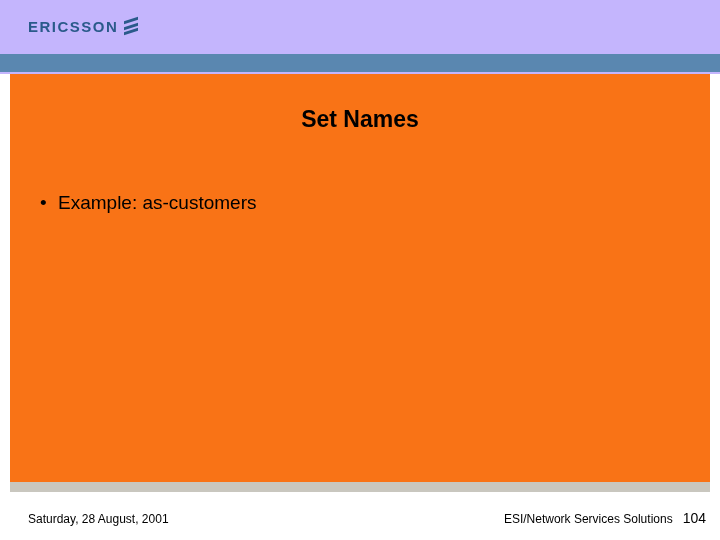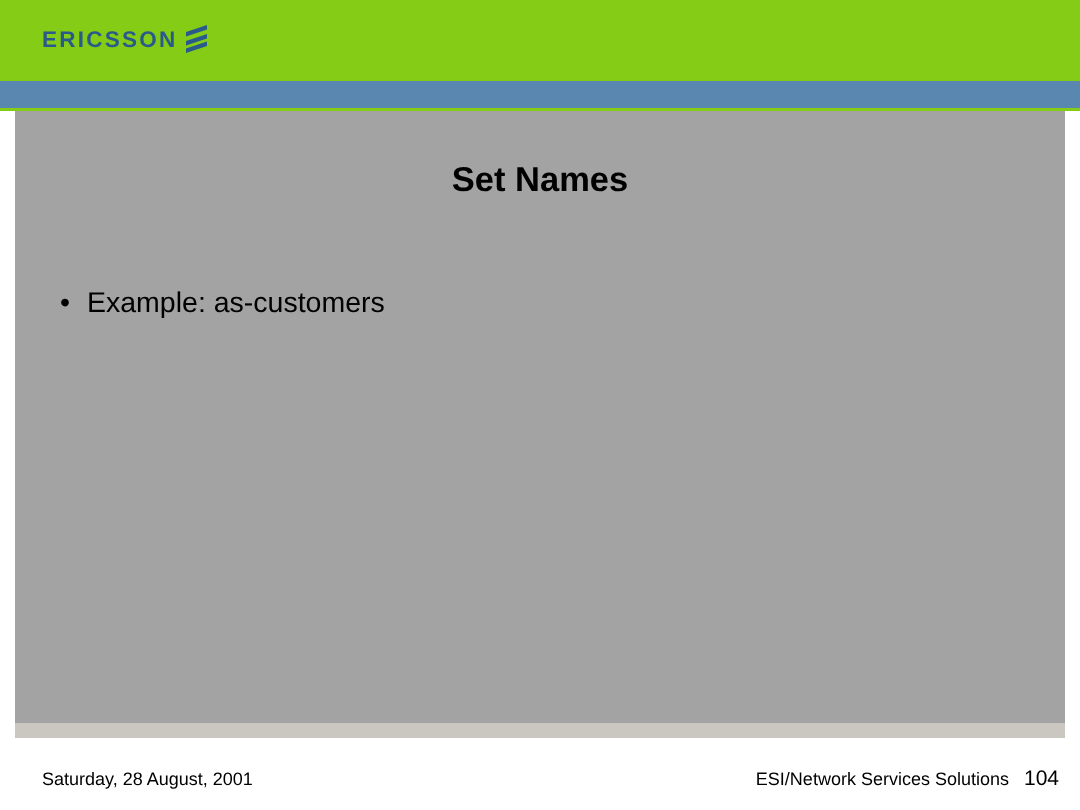--- a/index.html
+++ b/index.html
@@ -6,21 +6,21 @@
   html, body { width: 720px; height: 540px; }
   body {
     font-family: Arial, Helvetica, sans-serif;
     background: #ffffff;
     position: relative;
     overflow: hidden;
   }
   .header {
     position: relative;
     height: 74px;
-    background: #84cc16;
+    background: #c4b5fd;
   }
   .logo {
     position: absolute;
     top: 16px;
     left: 28px;
     height: 20px;
     display: flex;
     align-items: center;
     gap: 6px;
   }
@@ -49,21 +49,21 @@
     top: 54px;
     height: 18px;
     background: #5a87b0;
   }
   .content-area {
     position: absolute;
     top: 74px;
     left: 10px;
     right: 10px;
     bottom: 58px;
-    background: #a3a3a3;
+    background: #f97316;
   }
   .slide-title {
     text-align: center;
     font-size: 23px;
     font-weight: bold;
     color: #000;
     margin-top: 32px;
   }
   .bullets {
     margin-top: 56px;

